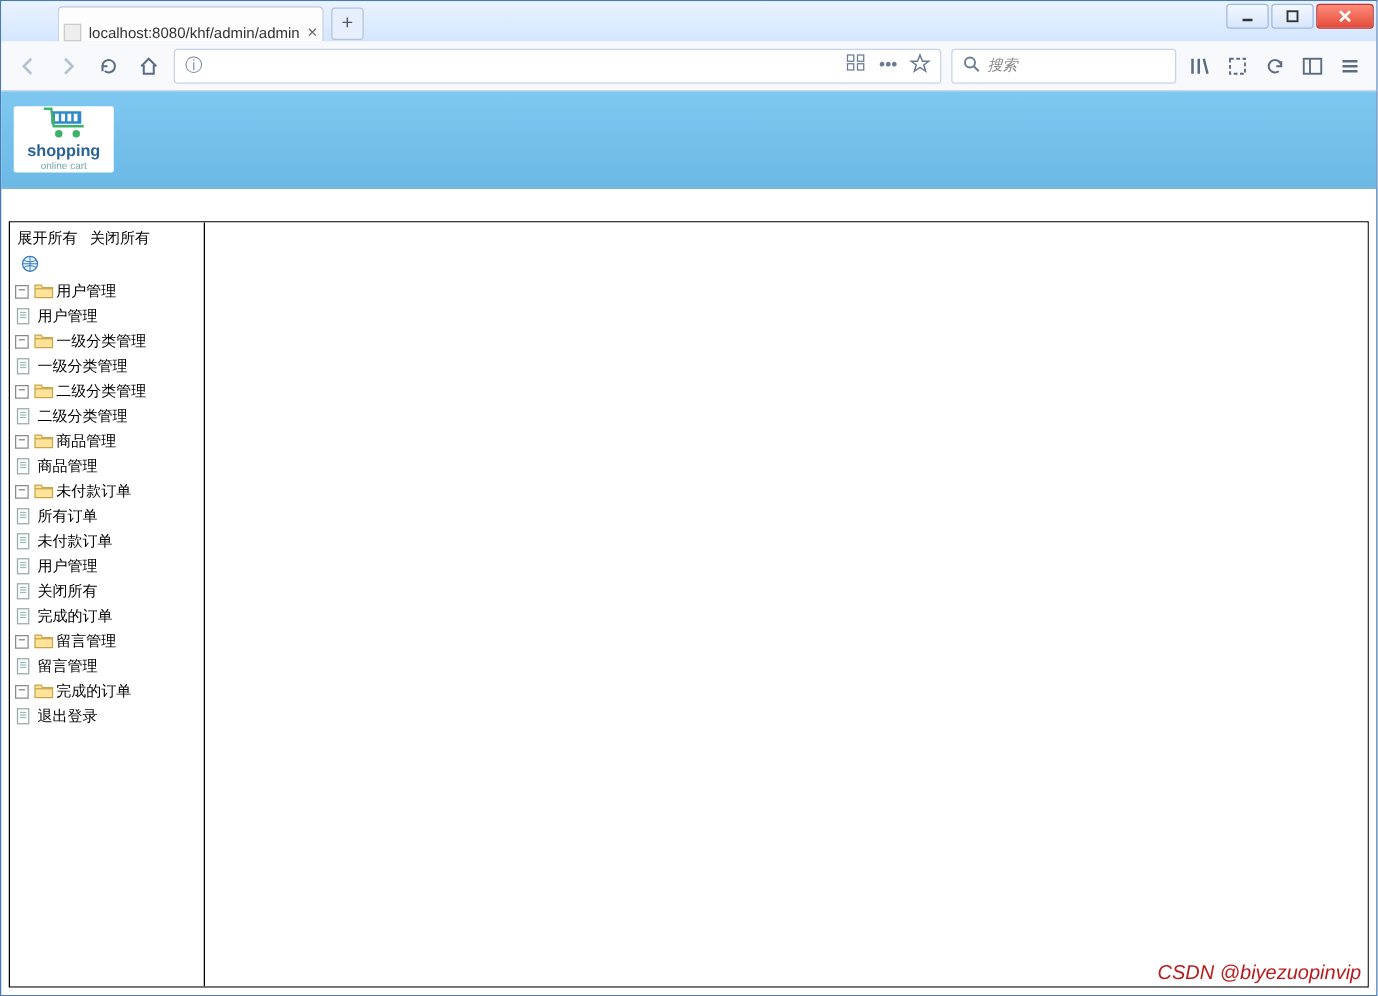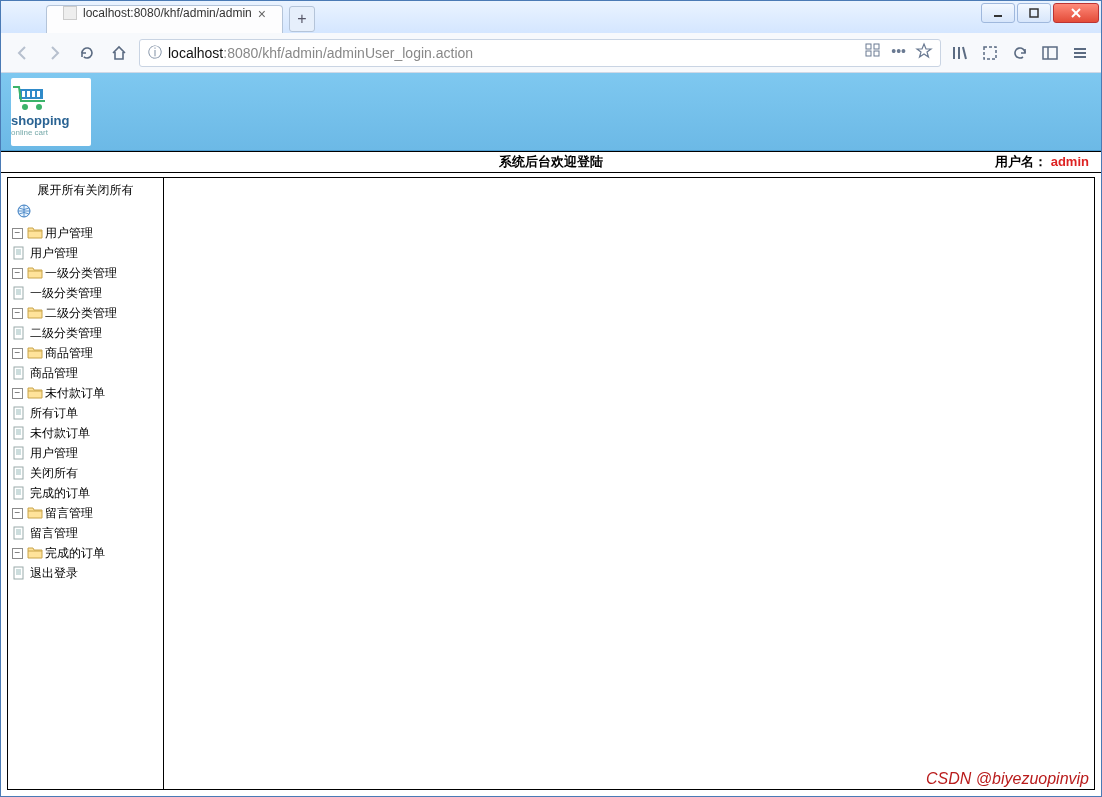--- a/index.html
+++ b/index.html
@@ -34,22 +34,22 @@
     height: 32px;
     padding-left: 45px;
   }
   .browser-tab {
     height: 28px;
     background: #fdfdfe;
     border: 1px solid #b4c4d9;
     border-bottom: none;
     border-radius: 4px 4px 0 0;
     display: flex;
-    align-items: flex-start;
-    padding: 0 16px;
+    align-items: flex-end;
+    padding: 0 4px;
     font-size: 12px;
     color: #333;
     min-width: 210px;
     position: relative;
     margin-top: 20px;
   }
   .browser-tab .favicon { width:14px; height:14px; margin-right:6px; display:inline-block; background:#eee; border:1px solid #ccc; }
   .tab-title { flex:1; white-space:nowrap; overflow:hidden; text-overflow:ellipsis; }
   .tab-close { margin-left:6px; color:#666; font-size:14px; cursor:pointer; }
   .new-tab {
@@ -103,22 +103,22 @@
   .page {
     position:absolute; top:72px; left:0; right:0; bottom:0;
     border: none;
   }
   .banner {
     height: 78px; background: linear-gradient(to bottom,#7ec8f0,#6cb9e6);
     display:flex; align-items:center; padding-left: 10px; gap: 20px;
     border-bottom:1px solid #4a9bd0;
   }
   .logo-block {
-    width: 80px; height: 68px; background:#fff; border-radius:2px;
-    display:flex; flex-direction:column; align-items:flex-start; justify-content:center;
+    width: 80px; height: 53px; background:#fff; border-radius:2px;
+    display:flex; flex-direction:column; align-items:center; justify-content:center;
     font-size:10px; color:#2a6393;
   }
   .logo-block .cart {
     position:relative; width:36px; height:24px;
   }
   .logo-block .cart svg { display:block; }
   .logo-block .brand { font-weight:bold; font-size:13px; color:#2a6393; margin-top:2px;}
   .logo-block .sub { font-size:8px; color:#7aa; }
   .banner-title { font-size:40px; font-weight:600; color:#555b63; letter-spacing:1px; }
 
@@ -134,21 +134,21 @@
   .main-split {
     position:absolute; top:100px; left:0; right:0; bottom:0;
     display:flex;
   }
   .main-split-inner-border { border:1px solid #000; margin:4px 6px 6px 6px; flex:1; display:flex; }
   .sidebar {
     width:156px; border-right:1px solid #000; background:#fff;
     display:flex; flex-direction:column;
   }
   .sidebar-controls {
-    padding:4px 6px 2px 6px; font-size:12px; display:flex; gap:0;justify-content:center;
+    padding:4px 6px 2px 6px; font-size:12px; display:flex; gap:10px;
   }
   .sidebar-controls a { color:#000; cursor:pointer; }
   .tree { padding: 2px 4px; font-size:12px; line-height:20px; }
   .tree-root-icon { margin-left:4px; }
   .tree ul { list-style:none; padding-left: 0; }
   .tree-node { display:flex; align-items:center; gap:2px; padding:0; cursor:pointer; white-space:nowrap;}
   .tree-children { padding-left: 28px; }
   .toggle {
     width:11px; height:11px; border:1px solid #8a8a8a; background:#fff; display:inline-flex;
     align-items:center; justify-content:center; font-size:10px; line-height:1; color:#555;
@@ -219,41 +219,47 @@
         </svg>
     </div>
     <div class="nav-btn">
       <svg width="18" height="18">
           <path d="M3 9 L9 3 L15 9 M5 8 V15 H13 V8" fill="none" stroke="currentColor" stroke-width="1.6"></path>
         </svg>
     </div>
 
     <div class="url-bar">
       <span class="info-icon">ⓘ</span>
-      <span class="url-host">
-        <span class="emph">localhost</span><span>:8080/khf/admin/adminUser_login.action</span>
-      </span>
       <span class="url-actions">
         <span>
           <svg width="16" height="14">
               <rect x="1" y="1" width="5" height="5" fill="none" stroke="currentColor"></rect>
               <rect x="9" y="1" width="5" height="5" fill="none" stroke="currentColor"></rect>
               <rect x="1" y="8" width="5" height="5" fill="none" stroke="currentColor"></rect>
               <rect x="9" y="8" width="5" height="5" fill="none" stroke="currentColor"></rect>
             </svg>
         </span>
         <span>•••</span>
         <span>
           <svg width="16" height="16">
               <path d="M8 1 L10 6 L15 6 L11 9 L12.5 14 L8 11 L3.5 14 L5 9 L1 6 L6 6 Z" fill="none" stroke="currentColor" stroke-width="1.2"></path>
             </svg>
         </span>
       </span>
     </div>
 
+    <div class="search-bar">
+      <span class="mag">
+        <svg width="14" height="14">
+            <circle cx="6" cy="6" r="4" fill="none" stroke="currentColor" stroke-width="1.5"></circle>
+            <line x1="9" y1="9" x2="13" y2="13" stroke="currentColor" stroke-width="1.5"></line>
+          </svg>
+      </span>
+      <span style="font-style:italic;">搜索</span>
+    </div>
 
     <div class="tool-icon">
       <svg width="18" height="16">
           <line x1="3" y1="2" x2="3" y2="14" stroke="currentColor" stroke-width="2"></line>
           <line x1="8" y1="2" x2="8" y2="14" stroke="currentColor" stroke-width="2"></line>
           <line x1="12" y1="2" x2="15" y2="14" stroke="currentColor" stroke-width="2"></line>
         </svg>
     </div>
     <div class="tool-icon">
       <svg width="16" height="16">
@@ -294,27 +300,20 @@
             <path d="M2 0 L8 0 L10 14 L34 14" fill="none" stroke="#3bb36a" stroke-width="2"></path>
             <circle cx="14" cy="20" r="3" fill="#3bb36a"></circle>
             <circle cx="28" cy="20" r="3" fill="#3bb36a"></circle>
           </svg>
         </div>
         <div class="brand">shopping</div>
         <div class="sub">online cart</div>
       </div>
     </div>
 
-    <div class="status-row">
-      <span class="welcome">系统后台欢迎登陆</span>
-      <span class="user">
-        <span>用户名：</span>
-        <span class="uname">admin</span>
-      </span>
-    </div>
 
     <div class="main-split">
       <div class="main-split-inner-border">
         <div class="sidebar">
           <div class="sidebar-controls">
             <a>展开所有</a>
             <a>关闭所有</a>
           </div>
           <div class="tree">
             <span class="globe-icon tree-root-icon">

